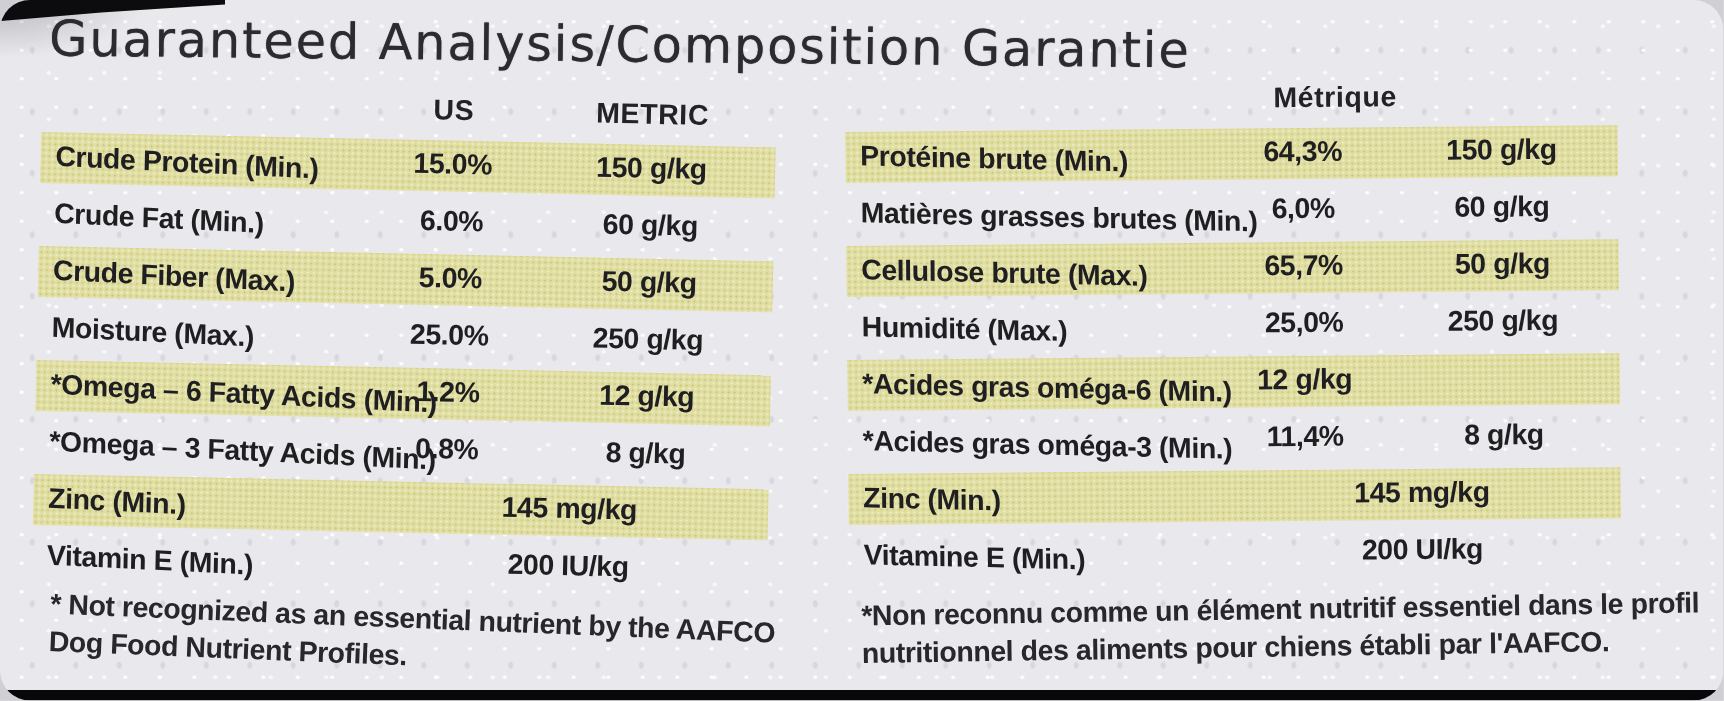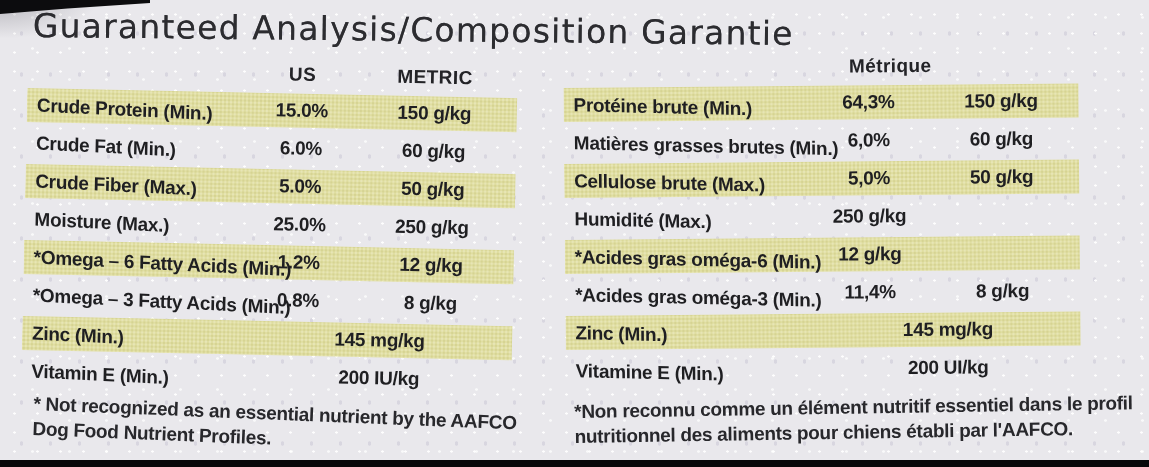--- a/index.html
+++ b/index.html
@@ -10,20 +10,21 @@
     background-color:#e9e8ec;
     background-image:
       radial-gradient(140px 55px at 0 0, rgba(55,55,65,0.28), transparent 70%),
       radial-gradient(rgba(255,255,255,0.95) 1px, transparent 1.7px),
       radial-gradient(rgba(255,255,255,0.75) 1px, transparent 1.9px),
       radial-gradient(rgba(214,212,222,0.9) 1.2px, transparent 2px);
     background-size:auto, 23px 19px, 37px 31px, 29px 41px;
     background-position:0 0, 3px 5px, 14px 2px, 7px 13px;
     font-family:"Liberation Sans", sans-serif;
     color:#1f1f22;
+    border-radius:20px;
   }
   .corner-wedge {
     position:absolute; top:0; left:0; width:150px; height:14px;
     background:#0c0c0e;
     clip-path:polygon(0 0, 100% 0, 100% 22%, 45% 60%, 0 100%);
   }
   .bottom-bar {
     position:absolute; bottom:0; left:0; width:100%; height:7px;
     background:#08080a;
   }
@@ -139,25 +140,26 @@
       <div class="cell val">64,3%</div>
       <div class="cell val">150 g/kg</div>
     </div>
     <div class="row">
       <div class="cell label">Matières grasses brutes (Min.)</div>
       <div class="cell val">6,0%</div>
       <div class="cell val">60 g/kg</div>
     </div>
     <div class="row hl">
       <div class="cell label">Cellulose brute (Max.)</div>
-      <div class="cell val">5,0%</div>
+      <div class="cell val">65,7%</div>
       <div class="cell val">50 g/kg</div>
     </div>
     <div class="row">
       <div class="cell label">Humidité (Max.)</div>
+      <div class="cell val">25,0%</div>
       <div class="cell val">250 g/kg</div>
     </div>
     <div class="row hl">
       <div class="cell label">*Acides gras oméga-6 (Min.)</div>
       <div class="cell val">12 g/kg</div>
     </div>
     <div class="row">
       <div class="cell label">*Acides gras oméga-3 (Min.)</div>
       <div class="cell val">11,4%</div>
       <div class="cell val">8 g/kg</div>

